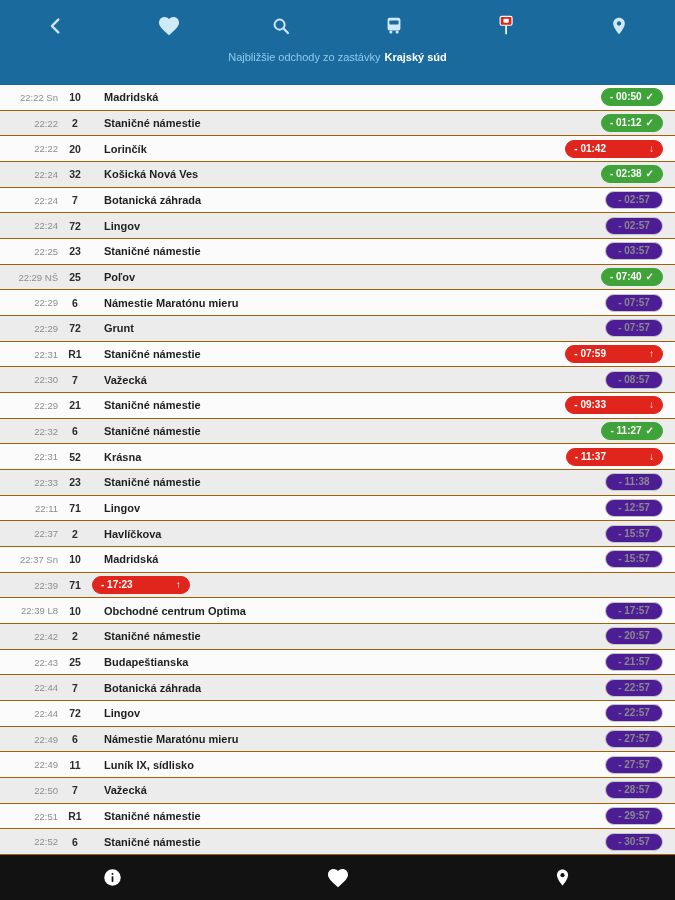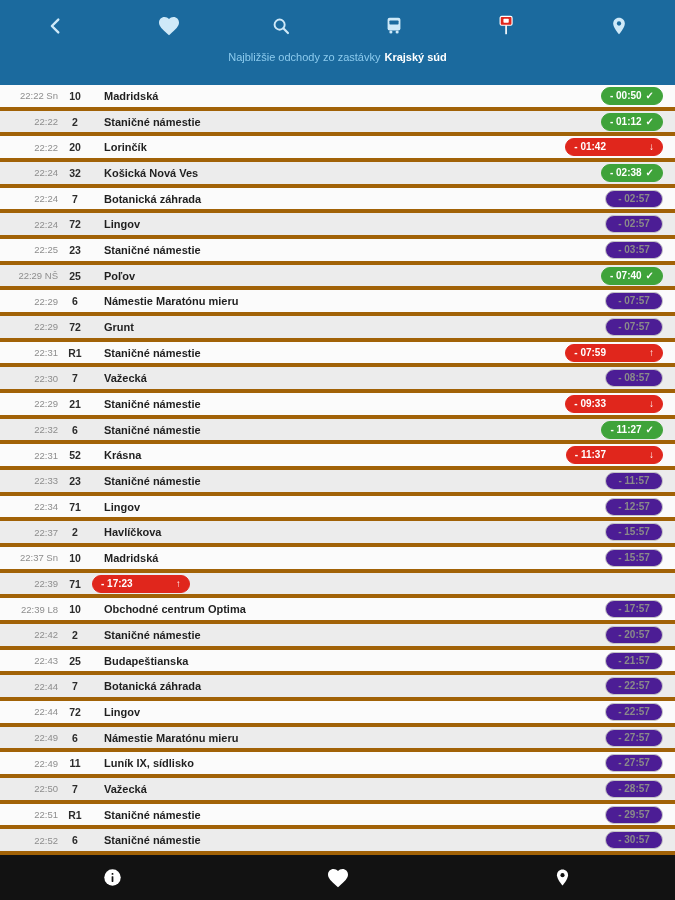--- a/index.html
+++ b/index.html
@@ -11,21 +11,21 @@
   
   .header { background:var(--header-bg,#1b6a9e); height:85px; flex:0 0 85px; display:flex; flex-direction:column; }
   .toolbar { height:48px; display:flex; align-items:center; justify-content:space-around; padding-top:4px; }
   .tbbtn { background:none; border:none; width:46px; height:40px; display:flex; align-items:center; justify-content:center; cursor:pointer; }
   .tbbtn svg { display:block; }
   .subtitle { text-align:center; color:var(--subtitle-fg,#8ccbee); font-size:11px; padding-top:3px; }
   .subtitle b { color:#ffffff; margin-left:4px; }
 
   
   .list { flex:1 1 auto; display:flex; flex-direction:column; background:#fff; }
-  .row { flex:1; display:flex; align-items:center; border-bottom:4px solid #a16207; background:#fbfbfb; min-height:0; }
+  .row { flex:1; display:flex; align-items:center; border-bottom:1px solid #a16207; background:#fbfbfb; min-height:0; }
   .row:nth-child(even) { background:#ececec; }
   .time { width:58px; text-align:right; font-size:9.5px; color:#8d8d8d; white-space:nowrap; }
   .line { width:34px; text-align:center; font-size:10.5px; font-weight:bold; color:#2b2b2b; }
   .dest { flex:1; padding-left:12px; font-size:11px; font-weight:bold; color:#1f1f1f; white-space:nowrap; overflow:hidden; }
   .badge { margin-right:12px; display:inline-flex; align-items:center; gap:4px;
            font-size:10px; font-weight:bold; line-height:1; padding:3px 8px; border-radius:9px;
            min-width:58px; justify-content:center; white-space:nowrap; }
   .badge.scheduled { background:#4c1d95; border:1px solid #c6c6c6; color:#8a8a8a; }
   .badge.ontime   { background:var(--ontime,#3fa33a); border:1px solid var(--ontime,#3fa33a); color:#ffffff;text-align:right; }
   .badge.delayed  { background:var(--delayed,#e0261c); border:1px solid var(--delayed,#e0261c); color:#ffffff;gap:43px; }
@@ -228,26 +228,26 @@
       <span class="cd">- 11:37</span>
           <span class="bicon">↓</span>
     </span>
   </div>
 
   <div class="row">
     <span class="time">22:33</span>
     <span class="line">23</span>
     <span class="dest">Staničné námestie</span>
     <span class="badge scheduled">
-      <span class="cd">- 11:57</span>
-    </span>
-  </div>
-
-  <div class="row">
-    <span class="time">22:34</span>
+      <span class="cd">- 11:38</span>
+    </span>
+  </div>
+
+  <div class="row">
+    <span class="time">22:11</span>
     <span class="line">71</span>
     <span class="dest">Lingov</span>
     <span class="badge scheduled">
       <span class="cd">- 12:57</span>
     </span>
   </div>
 
   <div class="row">
     <span class="time">22:37</span>
     <span class="line">2</span>

